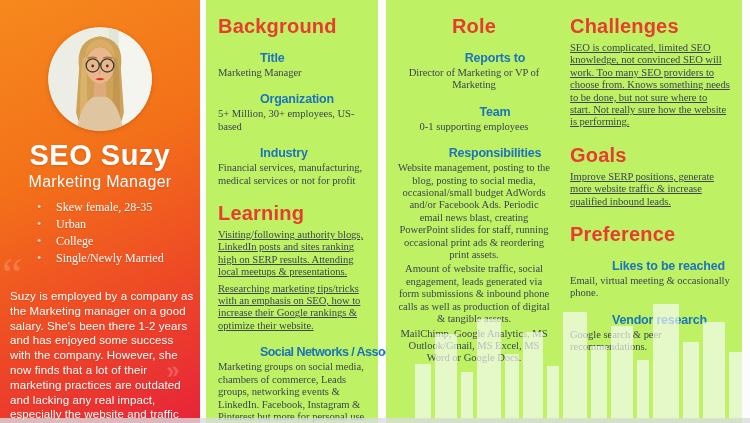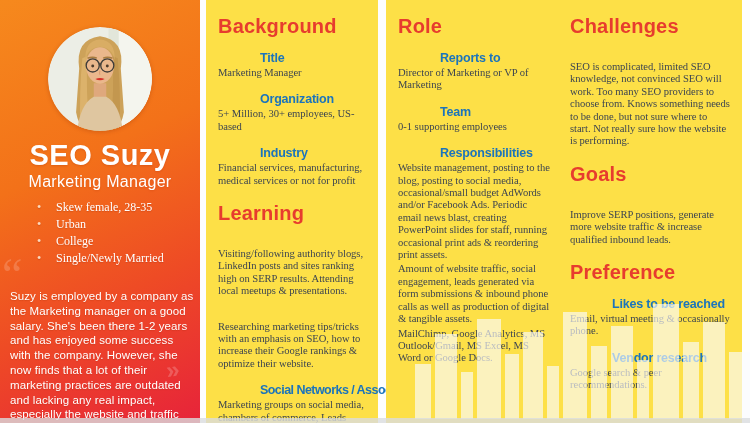--- a/index.html
+++ b/index.html
@@ -41,41 +41,41 @@
   .quote-watermark{
     position:absolute;left:2px;top:252px;font-family:"Liberation Serif",serif;
     font-size:46px;color:rgba(255,255,255,.18);line-height:1;
   }
   .chevron-watermark{
     position:absolute;left:166px;top:356px;font-size:24px;font-weight:700;
     color:rgba(255,255,255,.20);transform:rotate(-8deg);
   }
   
   .col{
-    position:absolute;top:0;height:423px;background:#fde047;
+    position:absolute;top:0;height:423px;background:#bef264;
     box-sizing:border-box;padding:10px 8px 0 12px;
   }
   .col-1{left:206px;width:172px;}
-  .col-2{left:386px;width:172px;}
+  .col-2{left:386px;width:172px;text-align:center;}
   .col-3{left:558px;width:184px;padding-right:12px;}
   .h-red{
     color:#e73c2e;font-size:20px;font-weight:700;letter-spacing:.2px;
     margin:4px 0 0 0;line-height:24px;
   }
   .h-red.gap{margin-top:14px;}
   .label-blue{
     color:#1b74bc;font-size:12.5px;font-weight:700;letter-spacing:-.2px;
     margin-top:13px;line-height:14px;white-space:nowrap;margin-left:42px;
   }
   .label-blue.tight{letter-spacing:-.55px;}
   .body-text{
     color:#3d4550;font-family:"Liberation Serif",serif;
     font-size:10.6px;line-height:12.4px;margin-top:2px;letter-spacing:-.05px;
   }
-  .body-text.para{margin-top:23px;}
+  .body-text.para{margin-top:4px;text-decoration:underline;}
   
   .skyline{position:absolute;right:0;bottom:4px;opacity:.65;}
   .bottom-strip{
     position:absolute;left:0;bottom:0;width:750px;height:5px;
     background:#dadcdf;opacity:.8;
   }
 </style>
 </head>
 <body>
 

